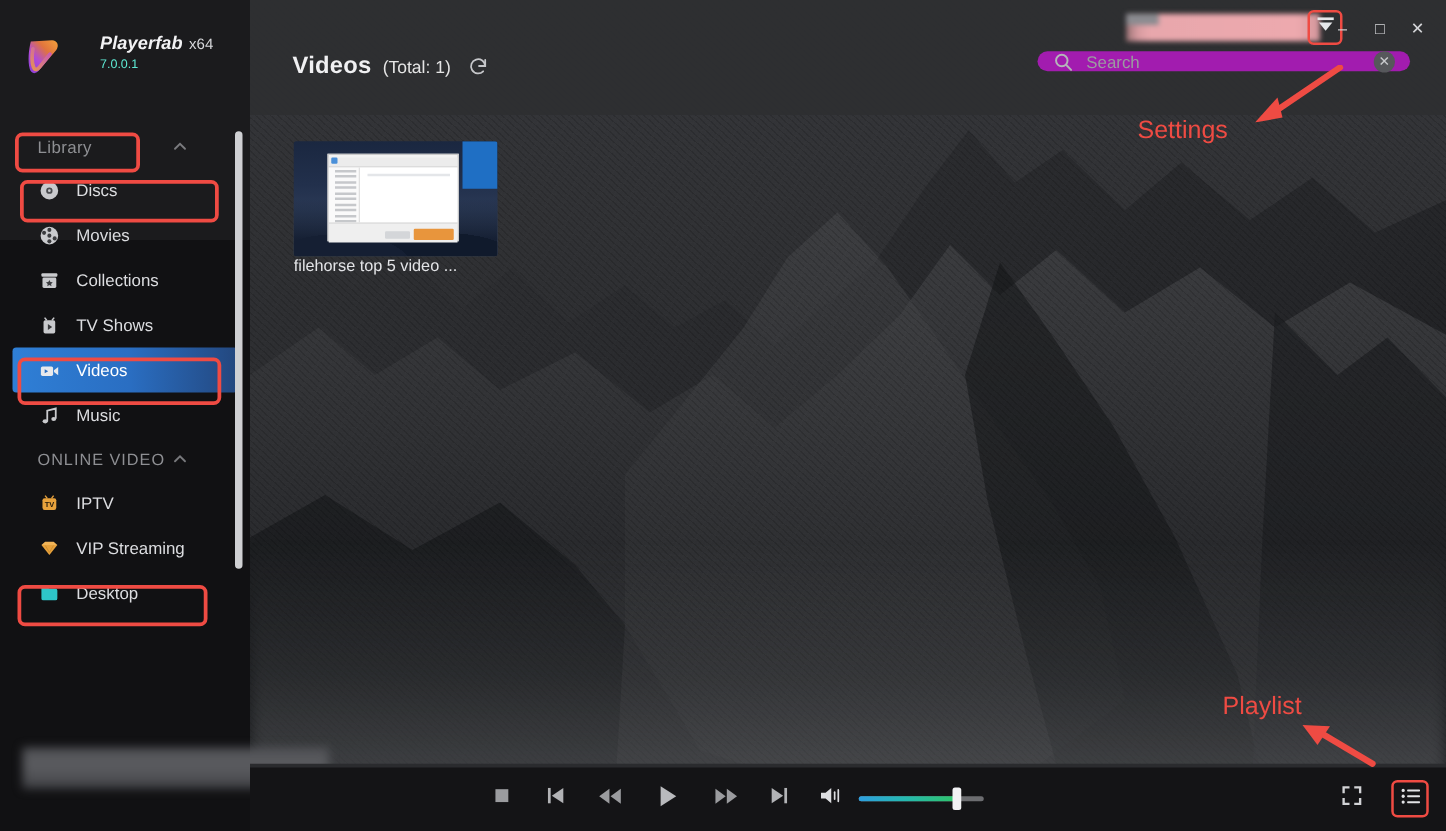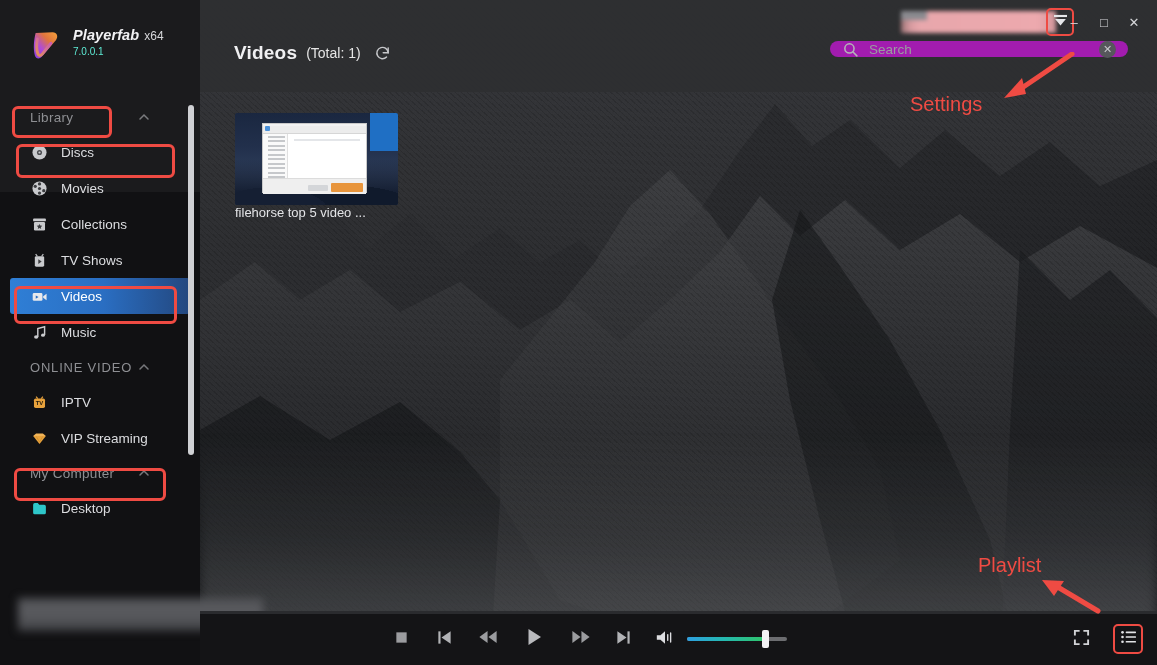--- a/index.html
+++ b/index.html
@@ -138,21 +138,21 @@
   .sidebar {
     position:absolute; left:0; top:0; width:200px; height:665px;
     background:#1b1b1d;
     z-index:5;
   }
   .sidebar-mask {
     
     position:absolute; left:0; top:192px; width:200px; height:473px;
     background: rgba(15,15,17,.80);
   }
-  .brand { position:absolute; left:28px; top:26px; display:flex; align-items:flex-start; gap:11px; }
+  .brand { position:absolute; left:17px; top:26px; display:flex; align-items:flex-start; gap:29px; }
   .brand-logo { width:34px; height:34px; flex:0 0 auto; margin-top:2px;}
   .brand-text { padding-top:1px; }
   .brand-line1 { font-size:14.5px; color:#f2f2f4; font-style:italic; font-weight:bold; letter-spacing:.1px;}
   .brand-line1 .x64 { font-style:normal; font-weight:normal; font-size:12px; color:#d6d7da; margin-left:5px;}
   .brand-line2 { font-size:10px; color:#5eead4; margin-top:3px; }
 
   .nav { position:absolute; left:0; top:100px; width:168px; }
   .nav-section {
     height:34px; display:flex; align-items:center;
     padding:0 18px 0 30px; justify-content:space-between;
@@ -484,28 +484,20 @@
         <span class="ico">
           <svg viewBox="0 0 20 20">
               <path d="M2.5 7 L17.5 7 L10 16.5 Z" fill="#e8a23c"></path>
               <path d="M2.5 7 L6 4 L14 4 L17.5 7" fill="#f2b457"></path>
               <path d="M6.2 7.6 L10 14 L13.8 7.6" fill="none" stroke="#c98a2c" stroke-width=".8"></path>
             </svg>
         </span>
         <span>VIP Streaming</span>
       </div>
 
-      <div class="nav-section">
-        <span>My Computer</span>
-        <span class="chev">
-          <svg viewBox="0 0 12 12" fill="none" stroke="#9a9b9f" stroke-width="1.5" stroke-linecap="round">
-              <path d="M2 8 L6 4 L10 8"></path>
-            </svg>
-        </span>
-      </div>
 
 
       <div class="nav-item">
         <span class="ico">
           <svg viewBox="0 0 20 20">
               <path d="M2.5 5.5 A2 2 0 0 1 4.5 3.5 L8 3.5 L9.7 5.6 L15.5 5.6 A2 2 0 0 1 17.5 7.6 L17.5 15 A1.8 1.8 0 0 1 15.7 16.8 L4.3 16.8 A1.8 1.8 0 0 1 2.5 15 Z" fill="#2ec6c9"></path>
             </svg>
         </span>
         <span>Desktop</span>
       </div>

